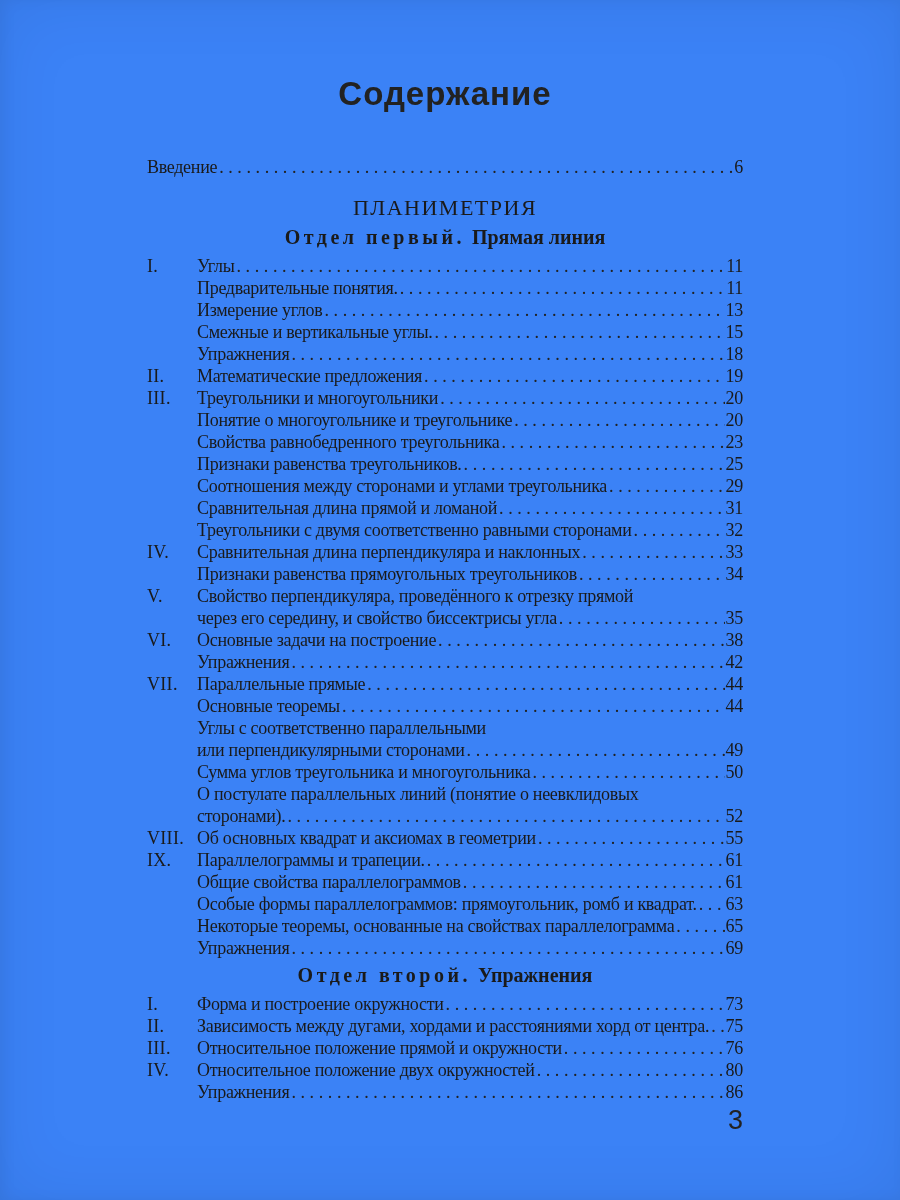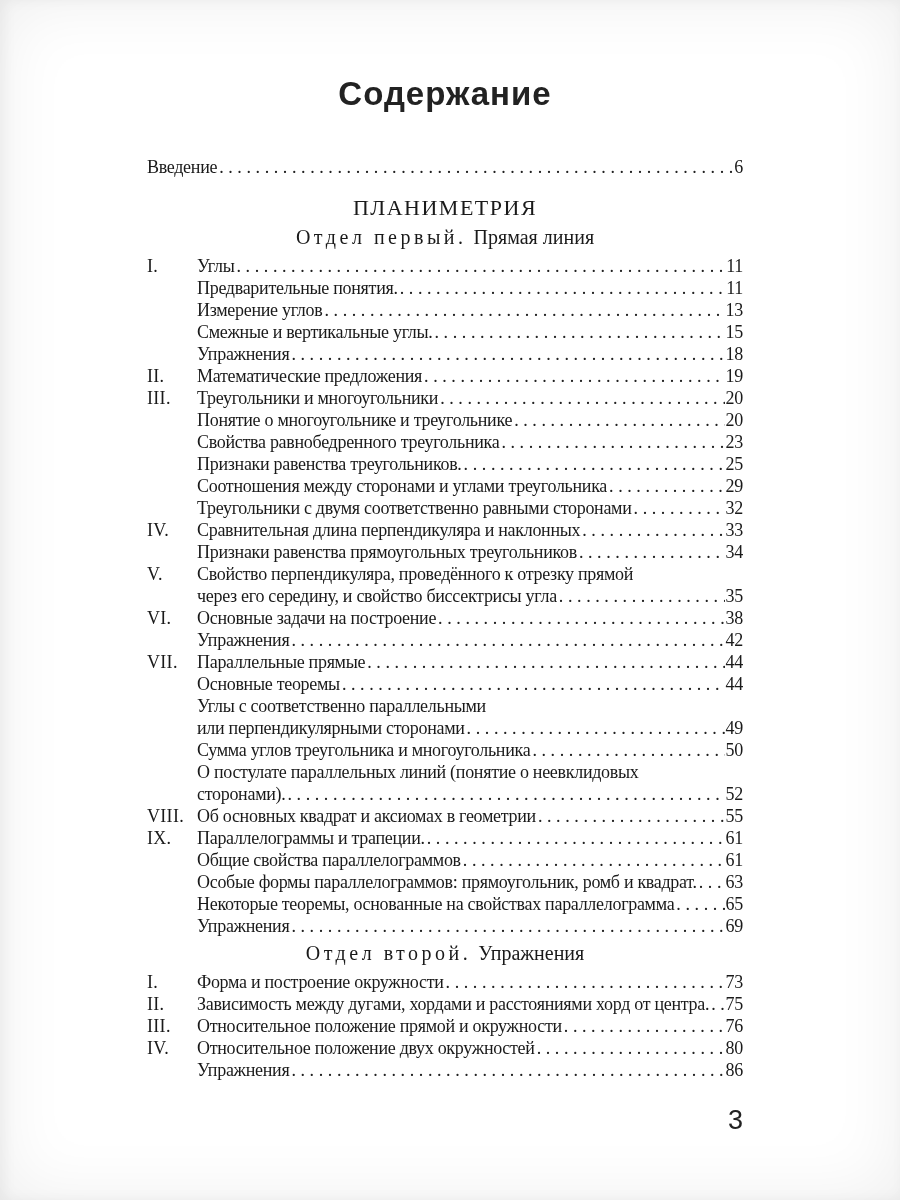--- a/index.html
+++ b/index.html
@@ -5,21 +5,21 @@
   html, body {
     margin: 0;
     padding: 0;
     background: #e9e8e5;
     font-family: "Liberation Serif", "DejaVu Serif", serif;
   }
   .sheet {
     position: relative;
     width: 900px;
     height: 1200px;
-    background: #ffffff;
+    background: #3b82f6;
     box-shadow: inset 0 0 70px rgba(0,0,0,0.07), inset 4px 0 14px rgba(0,0,0,0.05);
     overflow: hidden;
     color: #1a1a1a;
   }
   .content {
     position: absolute;
     left: 147px;
     top: 0;
     width: 596px;
     padding-top: 74px;
@@ -66,21 +66,21 @@
     margin: 17px 0 0 0;
     text-align: center;
     font-weight: 400;
     font-size: 22px;
     line-height: 26px;
     letter-spacing: 1.5px;
   }
   h3.section-heading {
     margin: 4px 0 6px 0;
     text-align: center;
-    font-weight: 400;
+    font-weight: 700;
     font-size: 20px;
     line-height: 24px;
   }
   .h-spaced { letter-spacing: 3.5px; }
   .h-plain { margin-left: 7px; letter-spacing: 0; }
   .entries { }
   .page-number {
     position: absolute;
     left: 147px;
     top: 1104px;
@@ -184,20 +184,26 @@
     <span class="pg">25</span>
   </div>
 
   <div class="row">
     <span class="num"></span>
     <span class="label">Соотношения между сторонами и углами треугольника</span>
     <span class="dots"></span>
     <span class="pg">29</span>
   </div>
 
+  <div class="row">
+    <span class="num"></span>
+    <span class="label">Сравнительная длина прямой и ломаной</span>
+    <span class="dots"></span>
+    <span class="pg">31</span>
+  </div>
 
   <div class="row">
     <span class="num"></span>
     <span class="label">Треугольники с двумя соответственно равными сторонами</span>
     <span class="dots"></span>
     <span class="pg">32</span>
   </div>
 
   <div class="row">
     <span class="num">IV.</span>

